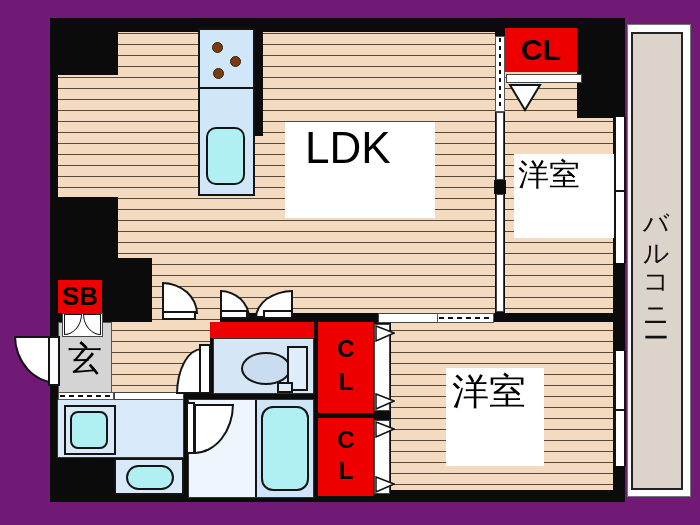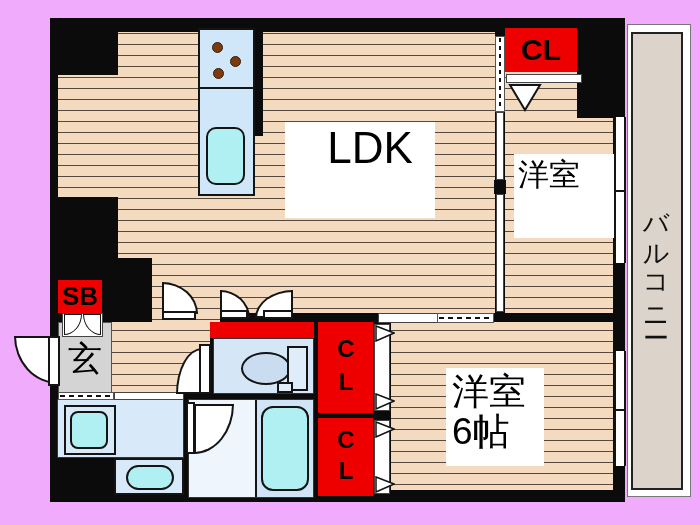--- a/index.html
+++ b/index.html
@@ -1,16 +1,16 @@
 <!DOCTYPE html>
 <html style="--wall: #0b0b0b; --red: #ee0000; --wood: #f4dbc0; --wood-line: #55493d; --fixture-blue: #cfe7f8; --cyan: #b0f0f2; --toilet-blue: #d5e6f6; --washroom-blue: #d8eafa; --bathroom-blue: #eef5fd; --tub-area-blue: #cfe4f7; --entrance-gray: #d4d4d4; --balcony-gray: #dcd4cb;"><head>
 <meta charset="utf-8">
 <style>
   html,body{margin:0;padding:0;background:#fff;}
-  #canvas{position:relative;width:700px;height:525px;background:#f0abfc;overflow:hidden;
+  #canvas{position:relative;width:700px;height:525px;background:#701a75;overflow:hidden;
           font-family:"Liberation Sans", sans-serif;}
   .abs{position:absolute;}
   .black{position:absolute;background:var(--wall);}
   .wood{position:absolute;background:repeating-linear-gradient(to bottom,var(--wood-line) 0 1px,var(--wood) 1px 11px);background-attachment:fixed;}
   .redbox{position:absolute;background:var(--red);color:#000;display:flex;align-items:center;justify-content:center;font-weight:bold;}
   .label{position:absolute;background:#fff;color:#000;line-height:1.08;white-space:nowrap;}
   .arc{position:absolute;background:#fff;border:2px solid #141414;box-sizing:border-box;}
   .panel{position:absolute;background:#fff;border:2px solid #141414;box-sizing:border-box;}
   .thin{position:absolute;background:#fff;border:1px solid #444;box-sizing:border-box;}
   .fixture{position:absolute;box-sizing:border-box;border:2px solid #141414;}
@@ -155,24 +155,23 @@
       <svg width="20" height="17">
         <polygon points="1,1 19,8 1,16" fill="#fff" stroke="#141414" stroke-width="1.5"></polygon>
       </svg>
     </div>
   <div class="abs" style="left:375px;top:476px;">
       <svg width="20" height="17">
         <polygon points="1,1 19,8 1,16" fill="#fff" stroke="#141414" stroke-width="1.5"></polygon>
       </svg>
     </div>
 
-  <div class="label" style="left:285px;top:122px;width:150px;height:96px;font-size:44px;padding:2px 0 0 20px;box-sizing:border-box;text-align:center;">
+  <div class="label" style="left:285px;top:122px;width:150px;height:96px;font-size:44px;padding:2px 0 0 20px;box-sizing:border-box;">
     <div>LDK</div>
   </div>
   <div class="label" style="left:514px;top:154px;width:100px;height:84px;font-size:31px;padding:4px 0 0 4px;box-sizing:border-box;">
     <div>洋室</div>
   </div>
   <div class="label" style="left:446px;top:368px;width:98px;height:98px;font-size:37px;padding:4px 0 0 6px;box-sizing:border-box;">
     <div>洋室</div>
-    <div>6帖</div>
   </div>
 
 </div>
 
 </body></html>

